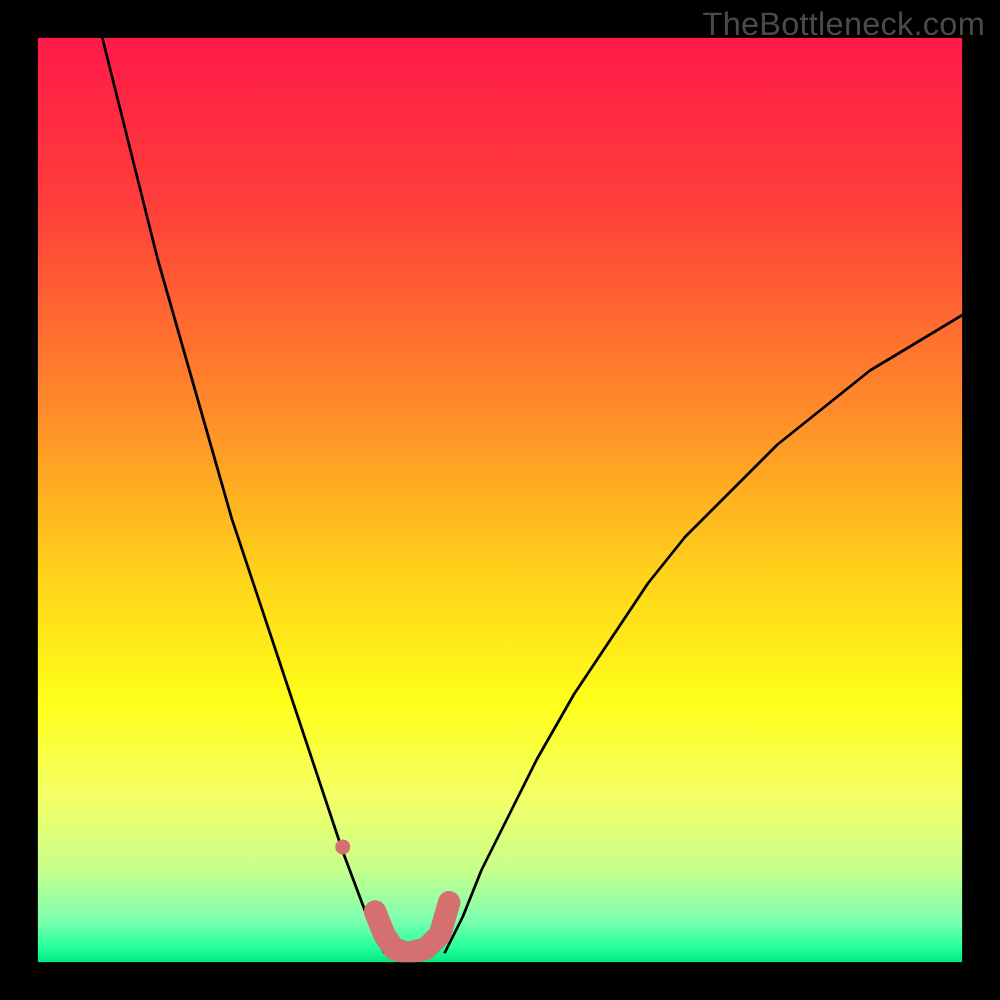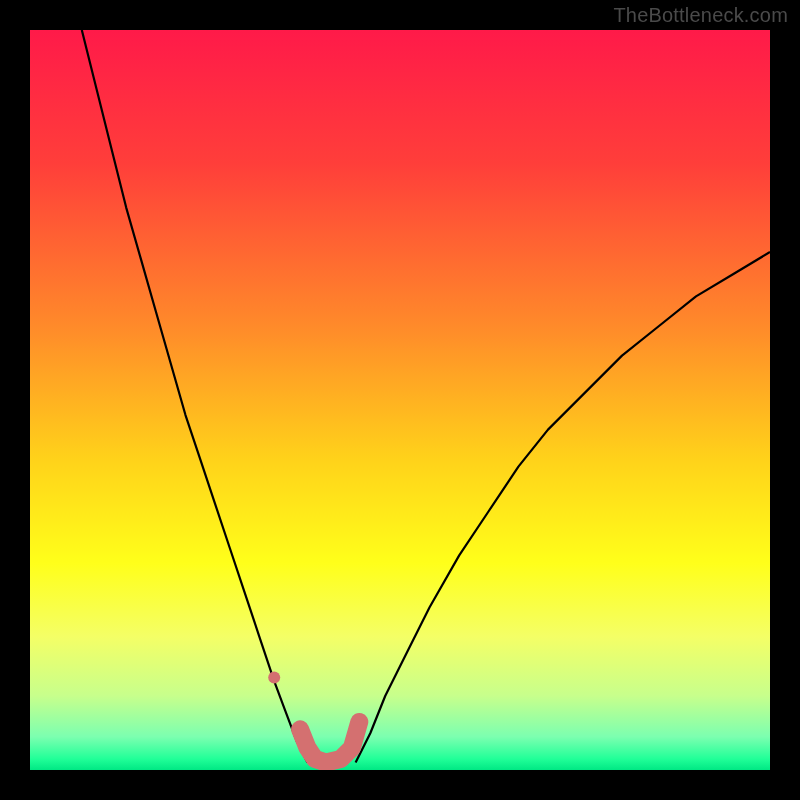--- a/index.html
+++ b/index.html
@@ -23,21 +23,21 @@
     top: 30px;
     width: 740px;
     height: 740px;
     overflow: hidden;
   }
   .watermark {
     position: absolute;
     top: 4px;
     right: 12px;
     color: #4a4a4a;
-    font-size: 20px;
+    font-size: 26px;
     font-weight: 500;
     letter-spacing: 0.2px;
     user-select: none;
     margin-left: 12px;
   }
   svg { display: block; }
 </style>
 </head>
 <body>
 

